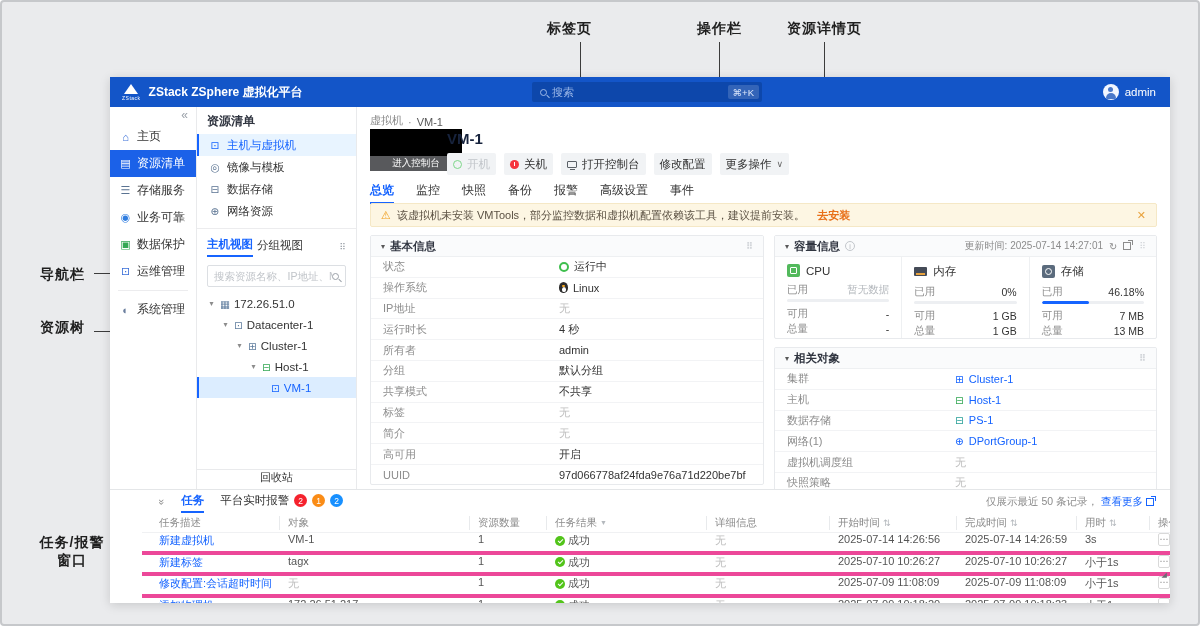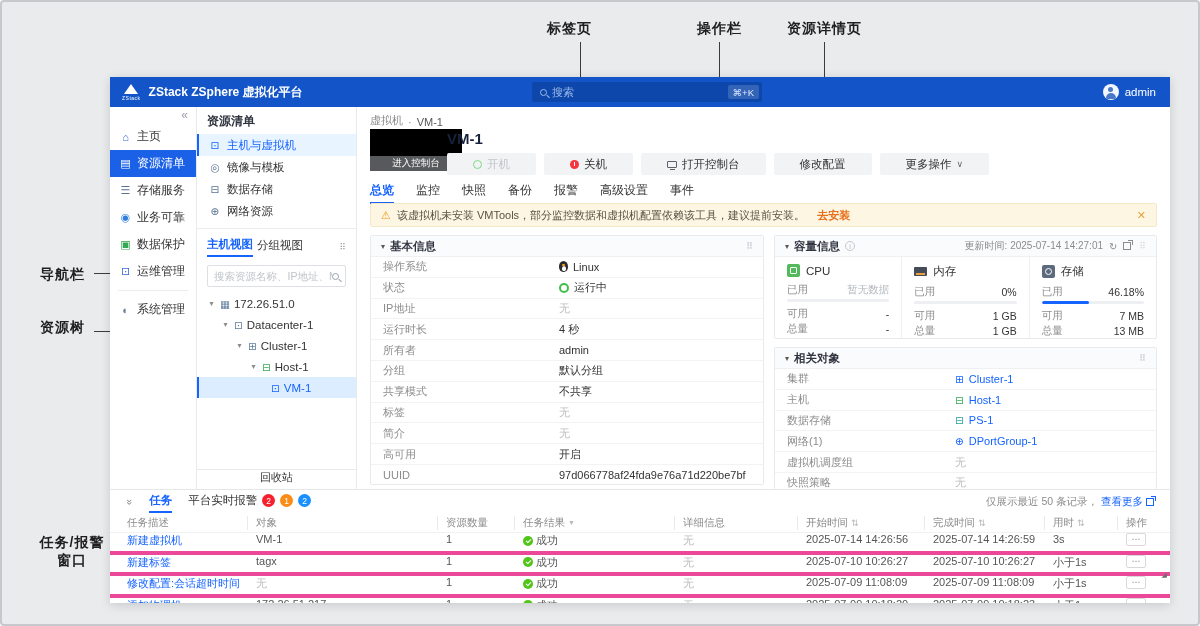--- a/index.html
+++ b/index.html
@@ -84,21 +84,21 @@
 
   
   .main { position:absolute; left:247px; top:30px; width:813px; height:382px; background:#fff; overflow:hidden; }
   .crumb { position:absolute; left:13px; top:6px; font-size:11px; color:#8c8c8c; display:flex; gap:5px;align-items:flex-end; }
   .crumb .cur { color:#595959; }
   .thumb { position:absolute; left:13px; top:22px; width:92px; height:42px; background:#000; }
   .thumb-btn { position:absolute; left:0; bottom:0; width:100%; height:15px; background:#58595c; color:#fff;
                font-size:9.5px; display:flex; align-items:center; justify-content:center; cursor:pointer; }
   .vm-title { position:absolute; left:90px; top:23px; font-size:15px; font-weight:700; color:#17233d; }
   .actions { position:absolute; left:90px; top:46px; display:flex; gap:8px; }
-  .abtn { height:22px; background:#f1f3f5; border-radius:2px; padding:0 26px; font-size:11.5px; color:#333;
+  .abtn { height:22px; background:#f1f3f5; border-radius:2px; padding:0 6px; font-size:11.5px; color:#333;
           display:flex; align-items:center; gap:5px; cursor:pointer; white-space:nowrap; }
   .abtn.disabled { color:#c0c4c9; cursor:default; }
   .dot-on { width:9px; height:9px; border:1.5px solid #7ed78a; border-radius:50%; }
   .dot-off { width:9px; height:9px; background:#f5353f; border-radius:50%; position:relative; }
   .dot-off::after { content:""; position:absolute; left:4px; top:2px; width:1px; height:4px; background:#fff; }
   .mon-ico { width:10px; height:7px; border:1px solid #5a6066; border-radius:1px; position:relative; }
   .mon-ico::after { content:""; position:absolute; left:2px; bottom:-3px; width:5px; height:1px; background:#5a6066; }
   .caret { font-size:9px; color:#666; }
   .dtabs { position:absolute; left:13px; right:13px; top:72px; height:26px; border-bottom:1px solid #e8eaec;
            display:flex; gap:22px; align-items:center; font-size:12px; }
@@ -156,21 +156,21 @@
   .sto-ico::after { content:""; position:absolute; inset:3px; border:1.5px solid #fff; border-radius:50%; }
 
   .rel-row { height:20.8px; display:flex; align-items:center; border-bottom:1px solid #f2f3f5; font-size:11px;}
   .rel-label { width:180px; padding-left:12px; color:#8c8c8c; }
   .rel-value { display:flex; align-items:center; gap:5px; color:#1664ff; cursor:pointer; }
   .rel-value .ricon { font-size:10.5px; }
   .rel-value.plain { color:#bfbfbf; cursor:default; }
 
   
   .tasks { position:absolute; left:0; top:412px; width:1060px; height:114px; background:#fff;
-           border-top:1px solid #e4e6e8; overflow:hidden; }
+           border-top:1px solid #e4e6e8; overflow:hidden;padding-left:32px; }
   .t-tabs { height:23px; display:flex; align-items:center; padding-left:17px; gap:16px; position:relative;}
   .t-collapse { color:#8c8c8c; font-size:11px; transform:rotate(90deg); cursor:pointer; }
   .t-tab { font-size:11.5px; color:#333; cursor:pointer; display:flex; align-items:center; gap:3px;
            height:100%; border-bottom:2px solid transparent; }
   .t-tab.active { color:#1664ff; font-weight:700; border-bottom-color:#1664ff; }
   .badge { width:13px; height:13px; border-radius:50%; color:#fff; font-size:8.5px; display:inline-flex;
            align-items:center; justify-content:center; margin-left:2px; font-weight:400;}
   .t-note { position:absolute; right:16px; top:0; height:23px; display:flex; align-items:center; gap:3px;
             font-size:10.5px; color:#8c8c8c; }
   .t-note .more { color:#1664ff; cursor:pointer; }
@@ -389,31 +389,31 @@
         <span class="close">✕</span>
       </div>
 
       <div class="panel" style="left:13px; top:128px; width:394px; height:250px;">
         <div class="p-head">
           <span class="col-caret">▾</span>
           <span>基本信息</span>
           <span class="drag">⠿</span>
         </div>
         <div class="binfo-row">
+            <span class="bi-label">状态</span>
+            <span class="bi-value">
+              <span class="run-dot"></span>
+              <span>运行中</span>
+            </span>
+          </div>
+        <div class="binfo-row">
             <span class="bi-label">操作系统</span>
             <span class="bi-value">
               <span class="penguin"></span>
               <span>Linux</span>
-            </span>
-          </div>
-        <div class="binfo-row">
-            <span class="bi-label">状态</span>
-            <span class="bi-value">
-              <span class="run-dot"></span>
-              <span>运行中</span>
             </span>
           </div>
         <div class="binfo-row">
             <span class="bi-label">IP地址</span>
             <span class="bi-value muted">无</span>
           </div>
         <div class="binfo-row">
             <span class="bi-label">运行时长</span>
             <span class="bi-value">4 秒</span>
           </div>

